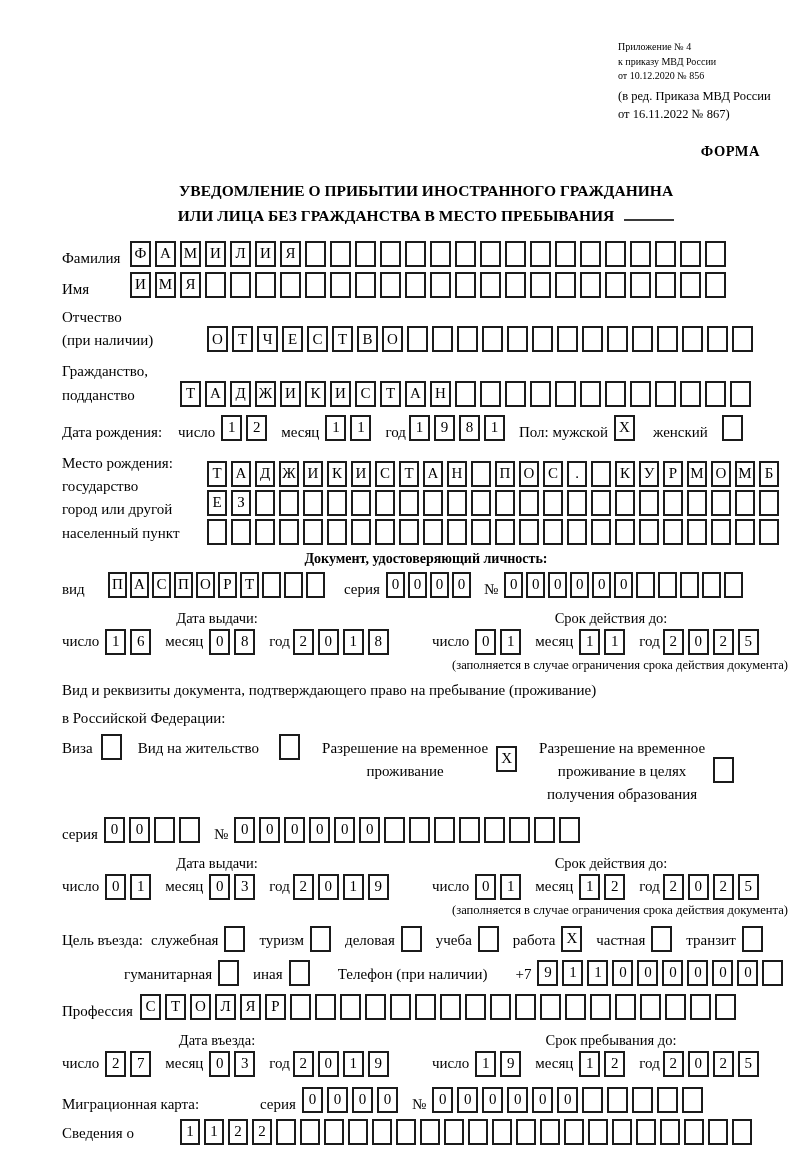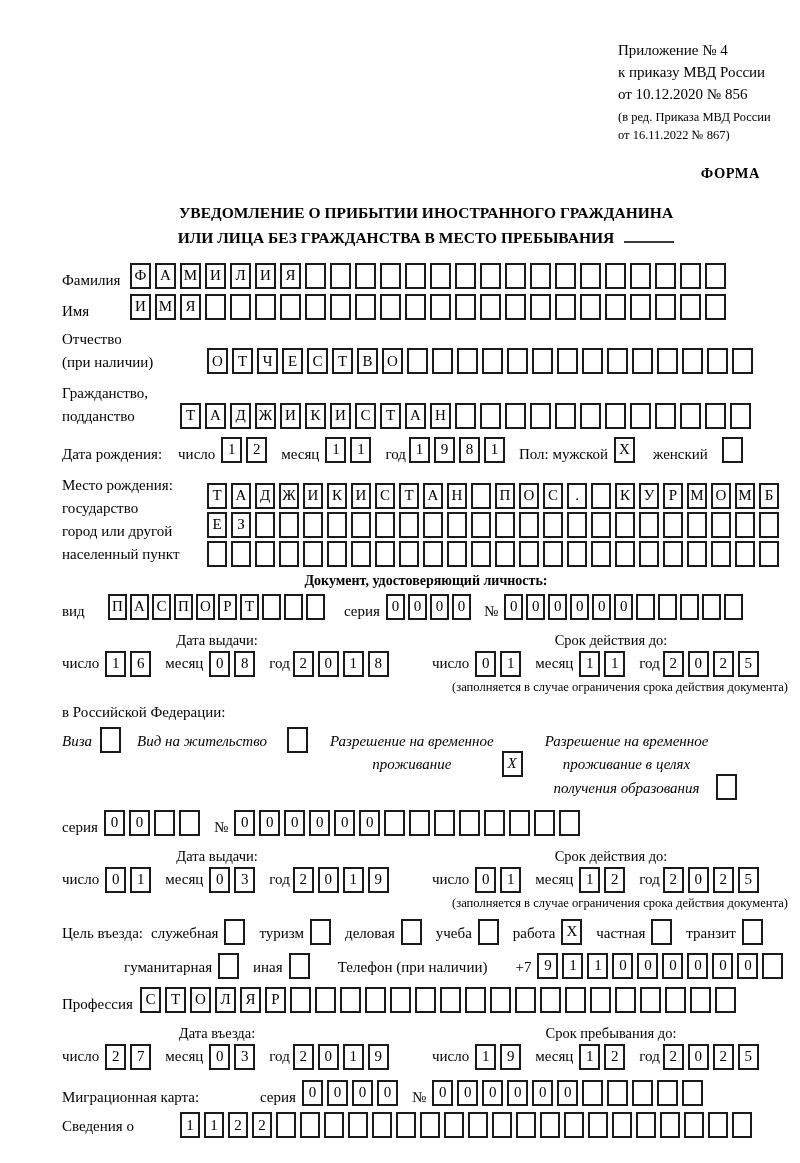--- a/index.html
+++ b/index.html
@@ -6,21 +6,21 @@
   html,body { background:#ffffff; }
   body {
     width: 800px; min-height: 1163px;
     color:#000;
     font-family: "Liberation Serif", "DejaVu Serif", serif;
     font-size: 15px;
   }
   .page { padding: 40px 10px 20px 62px; width: 800px; min-height: 1163px; }
 
   
-  .appendix { margin-left: 556px; font-size: 15px; line-height: 1.45; }
+  .appendix { margin-left: 556px; font-size: 10px; line-height: 1.45; }
   .revision { margin-left: 556px; font-size: 12.5px; line-height: 1.45; margin-top: 3px; }
   .form-label { text-align: right; padding-right: 30px; font-weight: bold; font-size: 14.5px; margin-top: 20px; letter-spacing: .5px; }
 
   .title { text-align: center; font-weight: bold; font-size: 15.5px; line-height: 1.65; margin-top: 18px; }
   .title-underline { display:inline-block; width:50px; border-bottom:2px solid #3a3a3a; margin-left:10px; }
   .section-heading { font-weight: bold; font-size: 13.6px; margin-top: 26px; letter-spacing: .2px; }
 
   
   .cells { display: inline-flex; flex-wrap: nowrap; vertical-align: middle; }
   .cell {
@@ -49,21 +49,21 @@
   .col-l { width: 370px; flex: none; }
   .col-r { flex: 1; }
   .dc-head { text-align: center; font-size: 14.5px; margin-bottom: 2px; }
   .col-l .dc-head { width: 310px; }
   .dategrp { display: flex; align-items: flex-start; white-space: nowrap; }
   .note { font-size: 12.6px; margin-top: 3px; text-align: right; padding-right: 2px; }
 
   .plain { margin: 6px 0 2px 0; line-height: 1.5; }
 
   .opts { display: flex; align-items: flex-start; margin-top: 4px; margin-bottom: 10px; }
-  .opt { display: flex; align-items: flex-end; font-style: italic; }
+  .opt { display: flex; align-items: center; }
   .optlbl { text-align: center; line-height: 1.55; padding-top: 3px; }
   .opt .cells { margin-left: 8px; }
   .mr18 { margin-right: 18px; } .mr12 { margin-right: 12px; }
 
   .purposes { display: flex; align-items: center; margin-top: 8px; white-space: nowrap; }
   .purposes .inlbl { padding-top: 4px; }
   .indent { margin-left: 62px; }
 </style>
 </head>
 <body>
@@ -411,20 +411,21 @@
               <span class="cell">2</span>
               <span class="cell">0</span>
               <span class="cell">2</span>
               <span class="cell">5</span>
             </span>
         </div>
         <div class="note">(заполняется в случае ограничения срока действия документа)</div>
       </div>
     </div>
 
+    <div class="plain">Вид и реквизиты документа, подтверждающего право на пребывание (проживание)</div>
     <div class="plain">в Российской Федерации:</div>
 
     <div class="opts">
       <div class="opt mr12">
         <div class="optlbl">Виза</div>
         <span class="cells">
             <span class="cell"></span>
           </span>
       </div>
       <div class="opt mr18">

